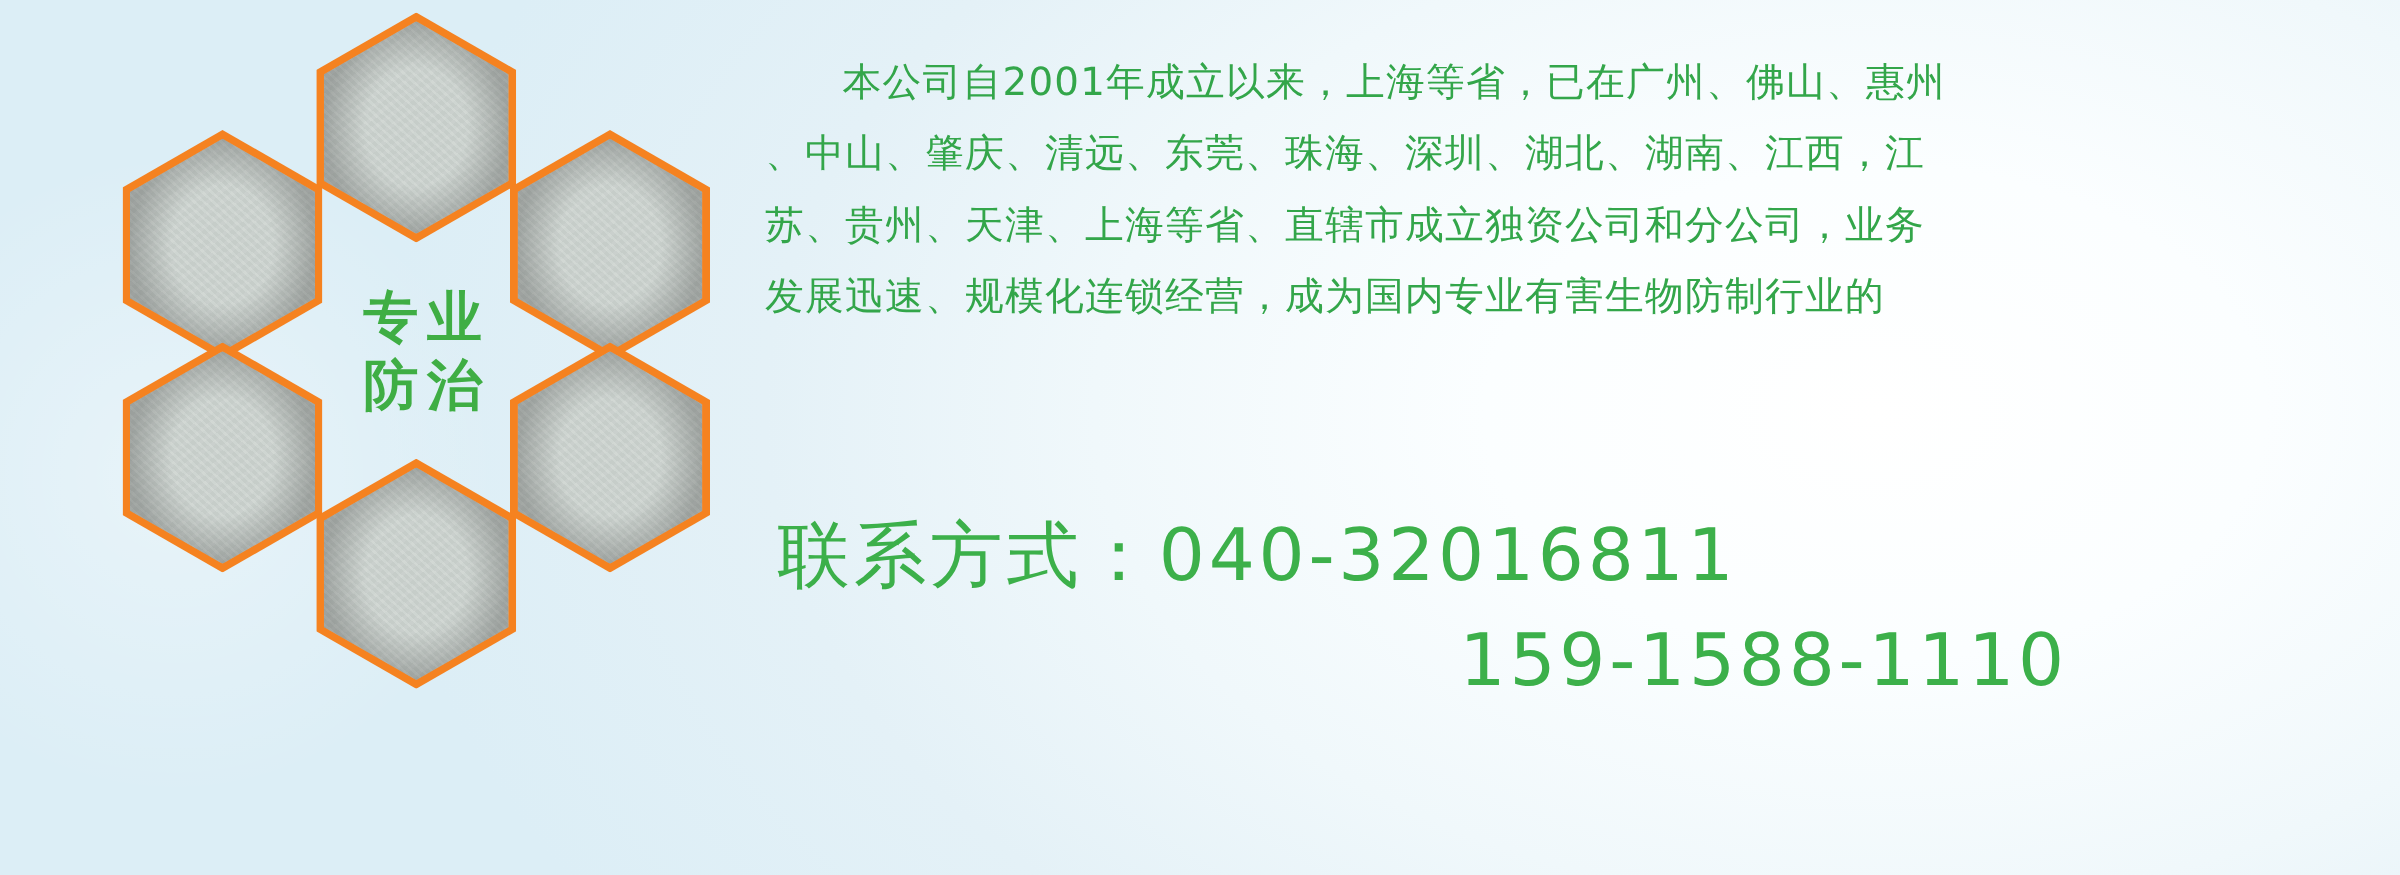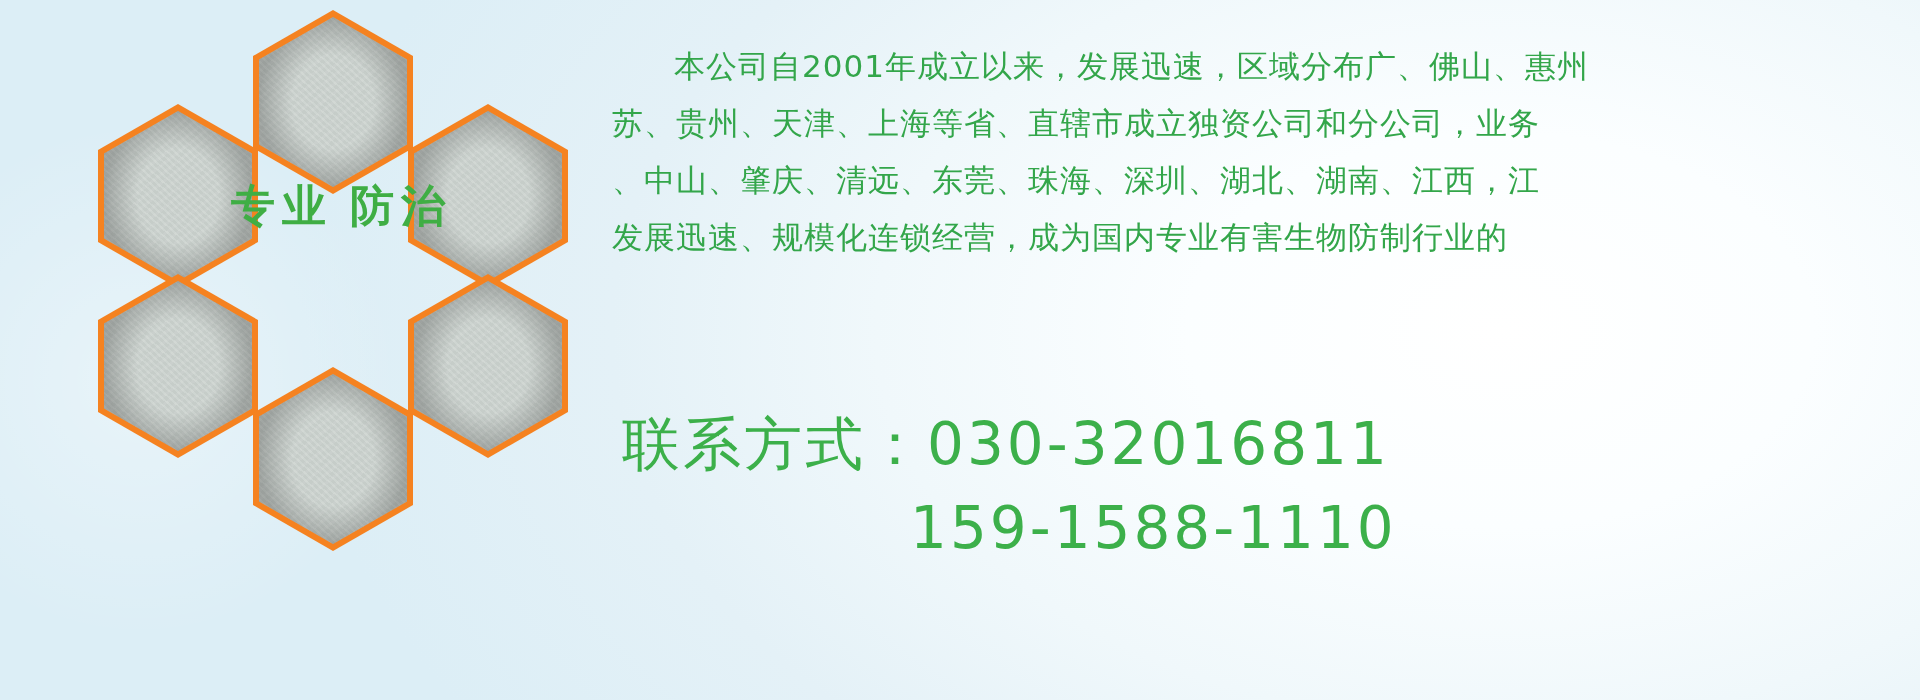--- a/index.html
+++ b/index.html
@@ -77,21 +77,21 @@
   .texture{position:absolute;inset:-10%;opacity:.22;
     background:
       repeating-linear-gradient(42deg, rgba(255,255,255,.20) 0 2px, rgba(0,0,0,.12) 2px 5px),
       repeating-linear-gradient(-38deg, rgba(255,255,255,.10) 0 3px, rgba(0,0,0,.08) 3px 7px);
   }
   .vign{position:absolute;inset:0;background:radial-gradient(closest-side,rgba(0,0,0,0) 55%,rgba(0,0,0,.22) 100%);}
 
   
   #hexcenter{
     position:absolute;width:170px;height:196px;left:165px;top:192px;
-    display:flex;flex-direction:row;justify-content:center;
+    display:flex;flex-direction:column;align-items:center;justify-content:center;
     gap:10px;z-index:5;
   }
   .slogan-line{
     color:#3FAE44;font-size:44px;font-weight:700;letter-spacing:7px;
     line-height:1;text-indent:7px;white-space:nowrap;
     font-family:"DejaVu Sans","Liberation Sans",sans-serif;
   }
 
   
   #copy{position:absolute;left:612px;top:38px;width:1300px;}
@@ -99,21 +99,21 @@
     color:#33A64A;font-size:31px;line-height:57px;letter-spacing:1px;
     white-space:nowrap;font-family:"DejaVu Sans","Liberation Sans",sans-serif;
   }
   .para-line.first{text-indent:62px;}
 
   #contact{position:absolute;left:622px;top:402px;width:1290px;}
   .contact-line{
     color:#3CB04A;font-size:58px;line-height:84px;letter-spacing:3px;
     white-space:nowrap;font-family:"DejaVu Sans","Liberation Sans",sans-serif;
   }
-  .contact-line.second{padding-left:288px;}
+  .contact-line.second{padding-left:288px;text-align:center;}
   .glow-left{position:absolute;left:-120px;top:120px;width:520px;height:520px;border-radius:50%;
     background:radial-gradient(closest-side,rgba(255,255,255,.35),rgba(255,255,255,0));pointer-events:none;}
 </style>
 </head>
 <body>
 
 <div id="banner">
 
   <div class="glow-left"></div>
 
@@ -161,24 +161,24 @@
         </div>
     </div>
 
     <div id="hexcenter">
       <div class="slogan-line">专业</div>
       <div class="slogan-line">防治</div>
     </div>
   </div>
 
   <div id="copy">
-    <div class="para-line first">本公司自2001年成立以来，发展迅速，区域分布广、佛山、惠州</div>
+    <div class="para-line first">本公司自2001年成立以来，上海等省，已在广州、佛山、惠州</div>
+    <div class="para-line">、中山、肇庆、清远、东莞、珠海、深圳、湖北、湖南、江西，江</div>
     <div class="para-line">苏、贵州、天津、上海等省、直辖市成立独资公司和分公司，业务</div>
-    <div class="para-line">、中山、肇庆、清远、东莞、珠海、深圳、湖北、湖南、江西，江</div>
     <div class="para-line">发展迅速、规模化连锁经营，成为国内专业有害生物防制行业的</div>
   </div>
 
   <div id="contact">
-    <div class="contact-line">联系方式：030-32016811</div>
+    <div class="contact-line">联系方式：040-32016811</div>
     <div class="contact-line second">159-1588-1110</div>
   </div>
 
 </div>
 
 </body></html>

